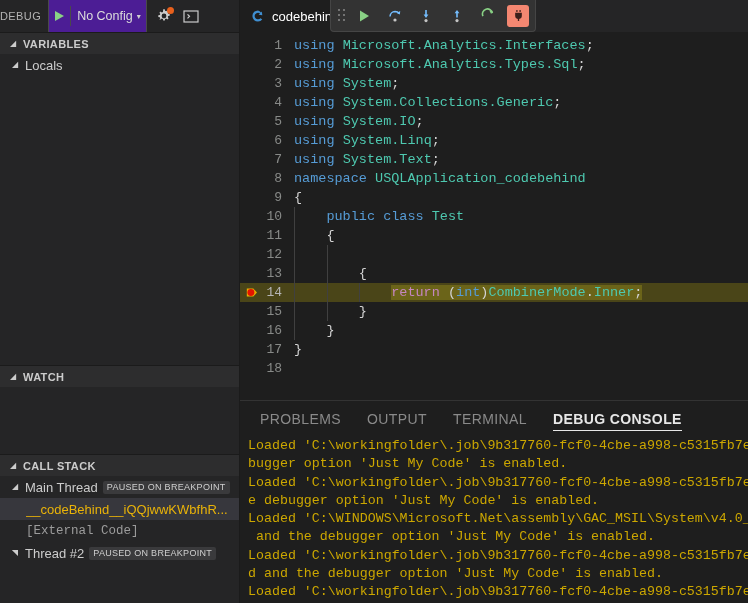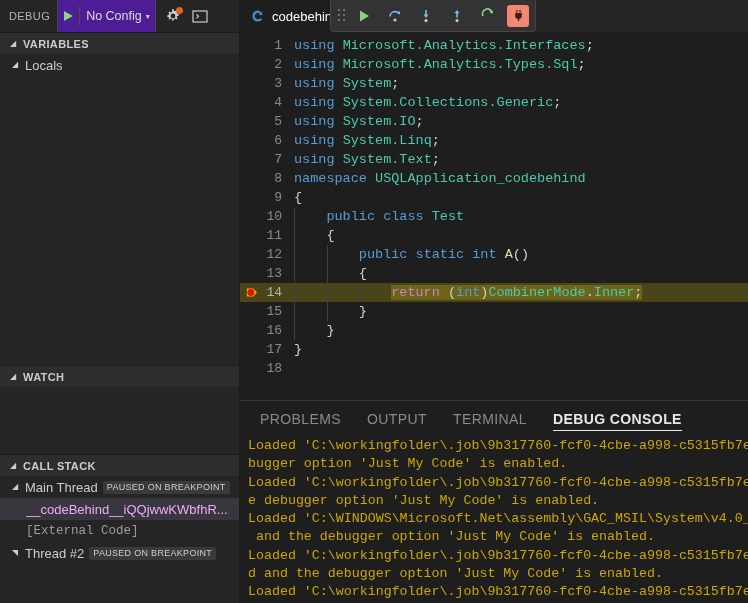--- a/index.html
+++ b/index.html
@@ -16,21 +16,21 @@
     width: 240px; height: 603px;
     background: #252526;
     border-right: 1px solid #1b1b1b;
     display: flex; flex-direction: column;
     flex: 0 0 240px;
   }
   .debug-toolbar-row {
     height: 32px; flex: 0 0 32px;
     background: #252526;
     display: flex; align-items: center;
-    padding-left: 9px; gap: 7px;
+    gap: 7px;
   }
   .debug-label {
     font-size: 11px; color: #b4b4b4; letter-spacing: .4px;
     font-family: "Liberation Sans", sans-serif;
   }
   .config-box {
     display: flex; align-items: center; height: 38px;
     border: 1px solid #4a4a4a; border-radius: 2px;
     background: #4c1d95;
   }
@@ -74,21 +74,21 @@
 
   .tree-row {
     height: 22px; display: flex; align-items: center;
     padding-left: 10px; gap: 5px; font-size: 13px; color: #cccccc;
     white-space: nowrap;
   }
   .tree-row.indent2 { padding-left: 26px; }
   .tree-row.selected { background: #37373d; }
   .locals-label { color: #cccccc; font-size: 13px; }
   .frame-name {
-    font-size: 13px; color: #f0abfc; overflow: hidden; text-overflow: ellipsis;
+    font-size: 13px; color: #eab308; overflow: hidden; text-overflow: ellipsis;
   }
   .ext-code { font-size: 12.5px; color: #9c9c9c; font-family: "Liberation Mono", monospace; }
   .badge {
     font-size: 9px; color: #cfcfcf; background: #3a3a3c;
     border-radius: 2px; padding: 1.5px 4px 1.5px 4px;
     letter-spacing: .3px; white-space: nowrap;
     font-family: "Liberation Sans", sans-serif;
   }
   .filler { flex: 1 1 auto; background: #252526; }
 
@@ -363,21 +363,20 @@
           </div>
           <div class="code-line">
             <div class="gutter">11</div>
             <span class="indent-guide" style="left: 54px;"></span>
             <div class="code-text"><span class="punc">    {</span></div>
           </div>
           <div class="code-line">
             <div class="gutter">12</div>
             <span class="indent-guide" style="left: 54px;"></span>
             <span class="indent-guide" style="left: 86.52px;"></span>
-            <div class="code-text"><span class="plain">        </span><span class="kw">public</span><span class="plain"> </span><span class="kw">static</span><span class="plain"> </span><span class="kw">int</span><span class="plain"> </span><span class="fn">A</span><span class="punc">()</span></div>
           </div>
           <div class="code-line">
             <div class="gutter">13</div>
             <span class="indent-guide" style="left: 54px;"></span>
             <span class="indent-guide" style="left: 86.52px;"></span>
             <div class="code-text"><span class="punc">        {</span></div>
           </div>
           <div class="code-line current">
             <div class="gutter">14<span class="bp-marker"><svg width="13" height="13" viewBox="0 0 16 16">
                   <path fill="#e8b000" d="M1 3h8l4.5 5L9 13H1z"></path>

